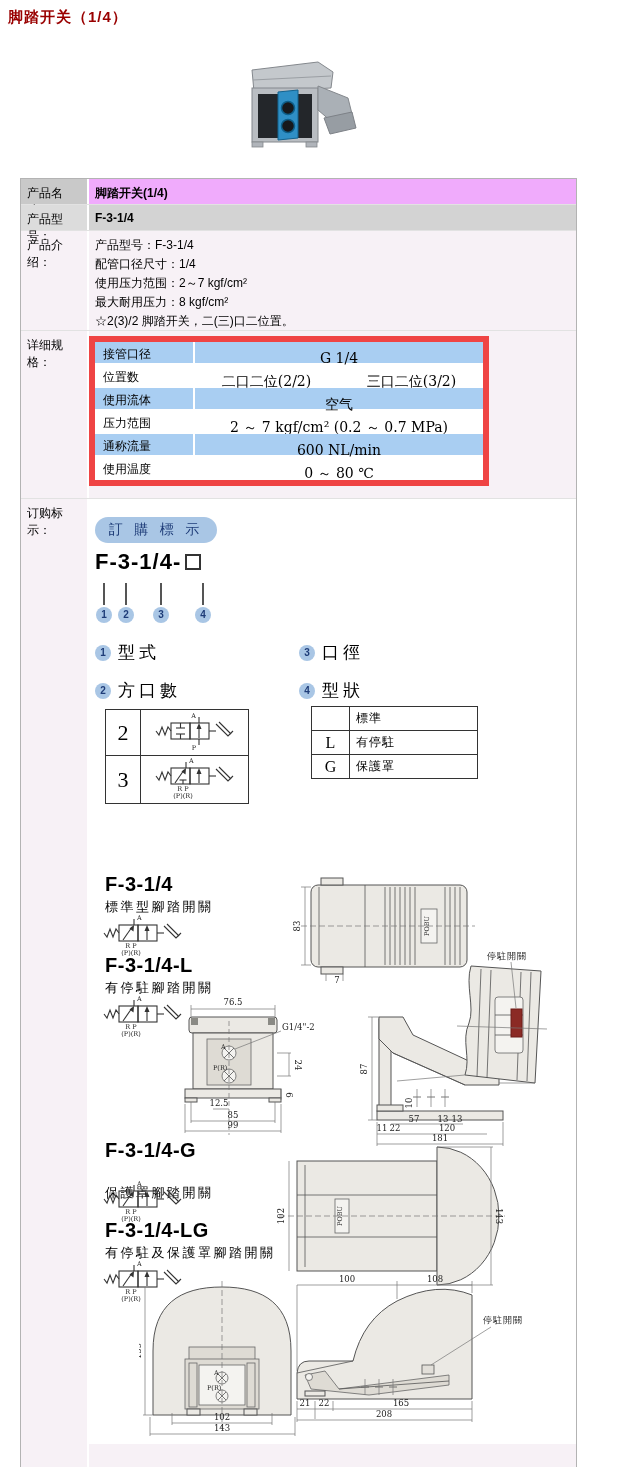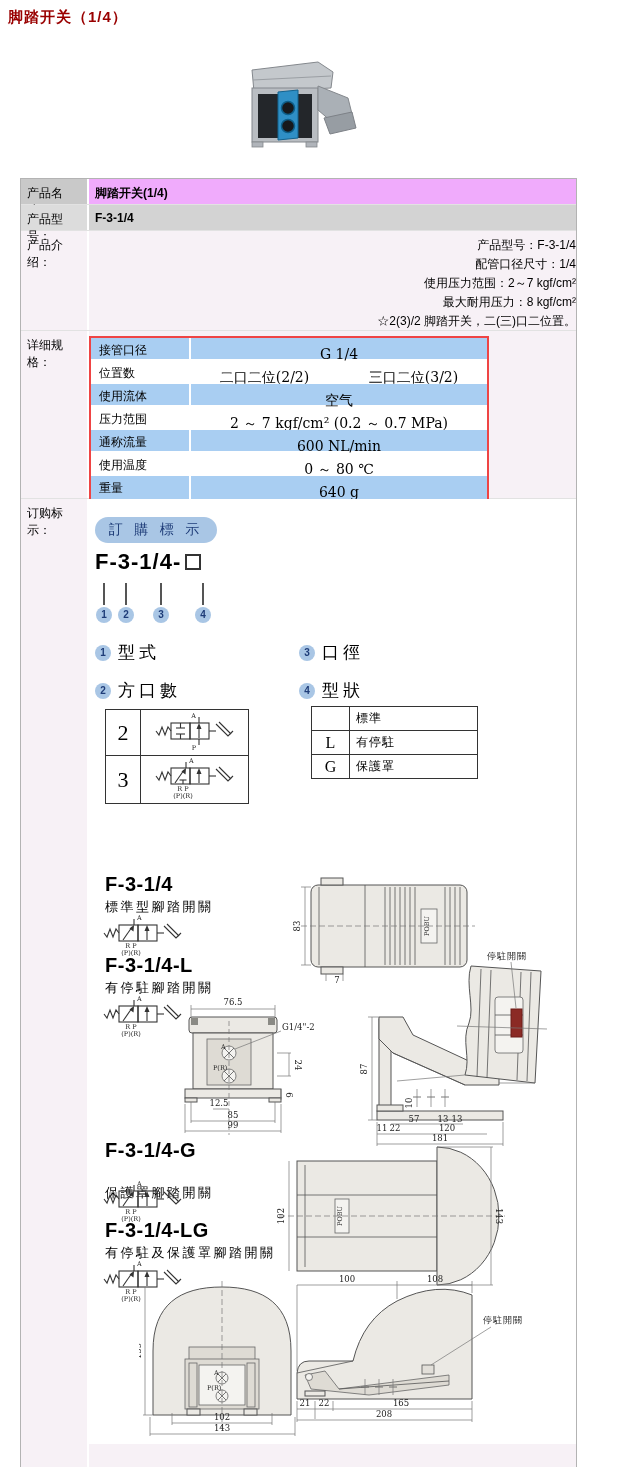--- a/index.html
+++ b/index.html
@@ -16,27 +16,27 @@
   .trow:last-child { border-bottom:none; }
   .lbl { width:68px; min-width:68px; font-size:12px; padding:6px 2px 0 6px; border-right:2px solid #fff; }
   .val { flex:1; font-size:12px; }
   .r1 { height:26px; }
   .r1 .lbl { background:#c9c9c9; }
   .r1 .val { background:#f0abfc; font-weight:bold; padding:6px 0 0 6px; }
   .r2 { height:26px; }
   .r2 .lbl { background:#dcdcdc; }
   .r2 .val { background:#d3d3d3; font-weight:bold; padding:6px 0 0 6px; }
   .r3 { height:100px; }
-  .r3 .val { padding:5px 0 0 6px;text-align:right; }
+  .r3 .val { padding:5px 0 0 6px; }
   .r3 .val div { line-height:19px; }
   .r4 { height:168px; }
   .r5 { height:1223px; }
 
   
-  .spec { margin-top:5px; width:400px; border:2px solid #ef4444; font-family:"DejaVu Serif", serif; }
+  .spec { margin-top:5px; width:400px; border:6px solid #ef4444; font-family:"DejaVu Serif", serif; }
   .srow { display:flex; height:23px; border-bottom:2px solid #fff; }
   .srow:last-child { border-bottom:none; }
   .srow .sl { width:100px; min-width:100px; padding:4px 0 0 8px; border-right:2px solid #fff; font-size:12px; }
   .srow .sv { flex:1; text-align:center; padding-top:8px; font-size:14px; }
   .srow .sv2 { border-right:2px solid #fff; }
   .blue { background:#a9cef2; }
   .white { background:#fff; }
 
   
   .diagram { position:relative; width:100%; height:945px; background:#fff; overflow:hidden; }
@@ -144,24 +144,20 @@
             <div class="sl white">压力范围</div>
             <div class="sv white">2 ～ 7 kgf/cm² (0.2 ～ 0.7 MPa)</div>
           </div>
           <div class="srow">
             <div class="sl blue">通称流量</div>
             <div class="sv blue">600 NL/min</div>
           </div>
           <div class="srow">
             <div class="sl white">使用温度</div>
             <div class="sv white">0 ～ 80 ℃</div>
-          </div>
-          <div class="srow">
-            <div class="sl blue">重量</div>
-            <div class="sv blue">640 g</div>
           </div>
         </div>
       </div>
     </div>
 
     <div class="trow r5">
       <div class="lbl">订购标示：</div>
       <div class="val">
         <div class="diagram">
 

